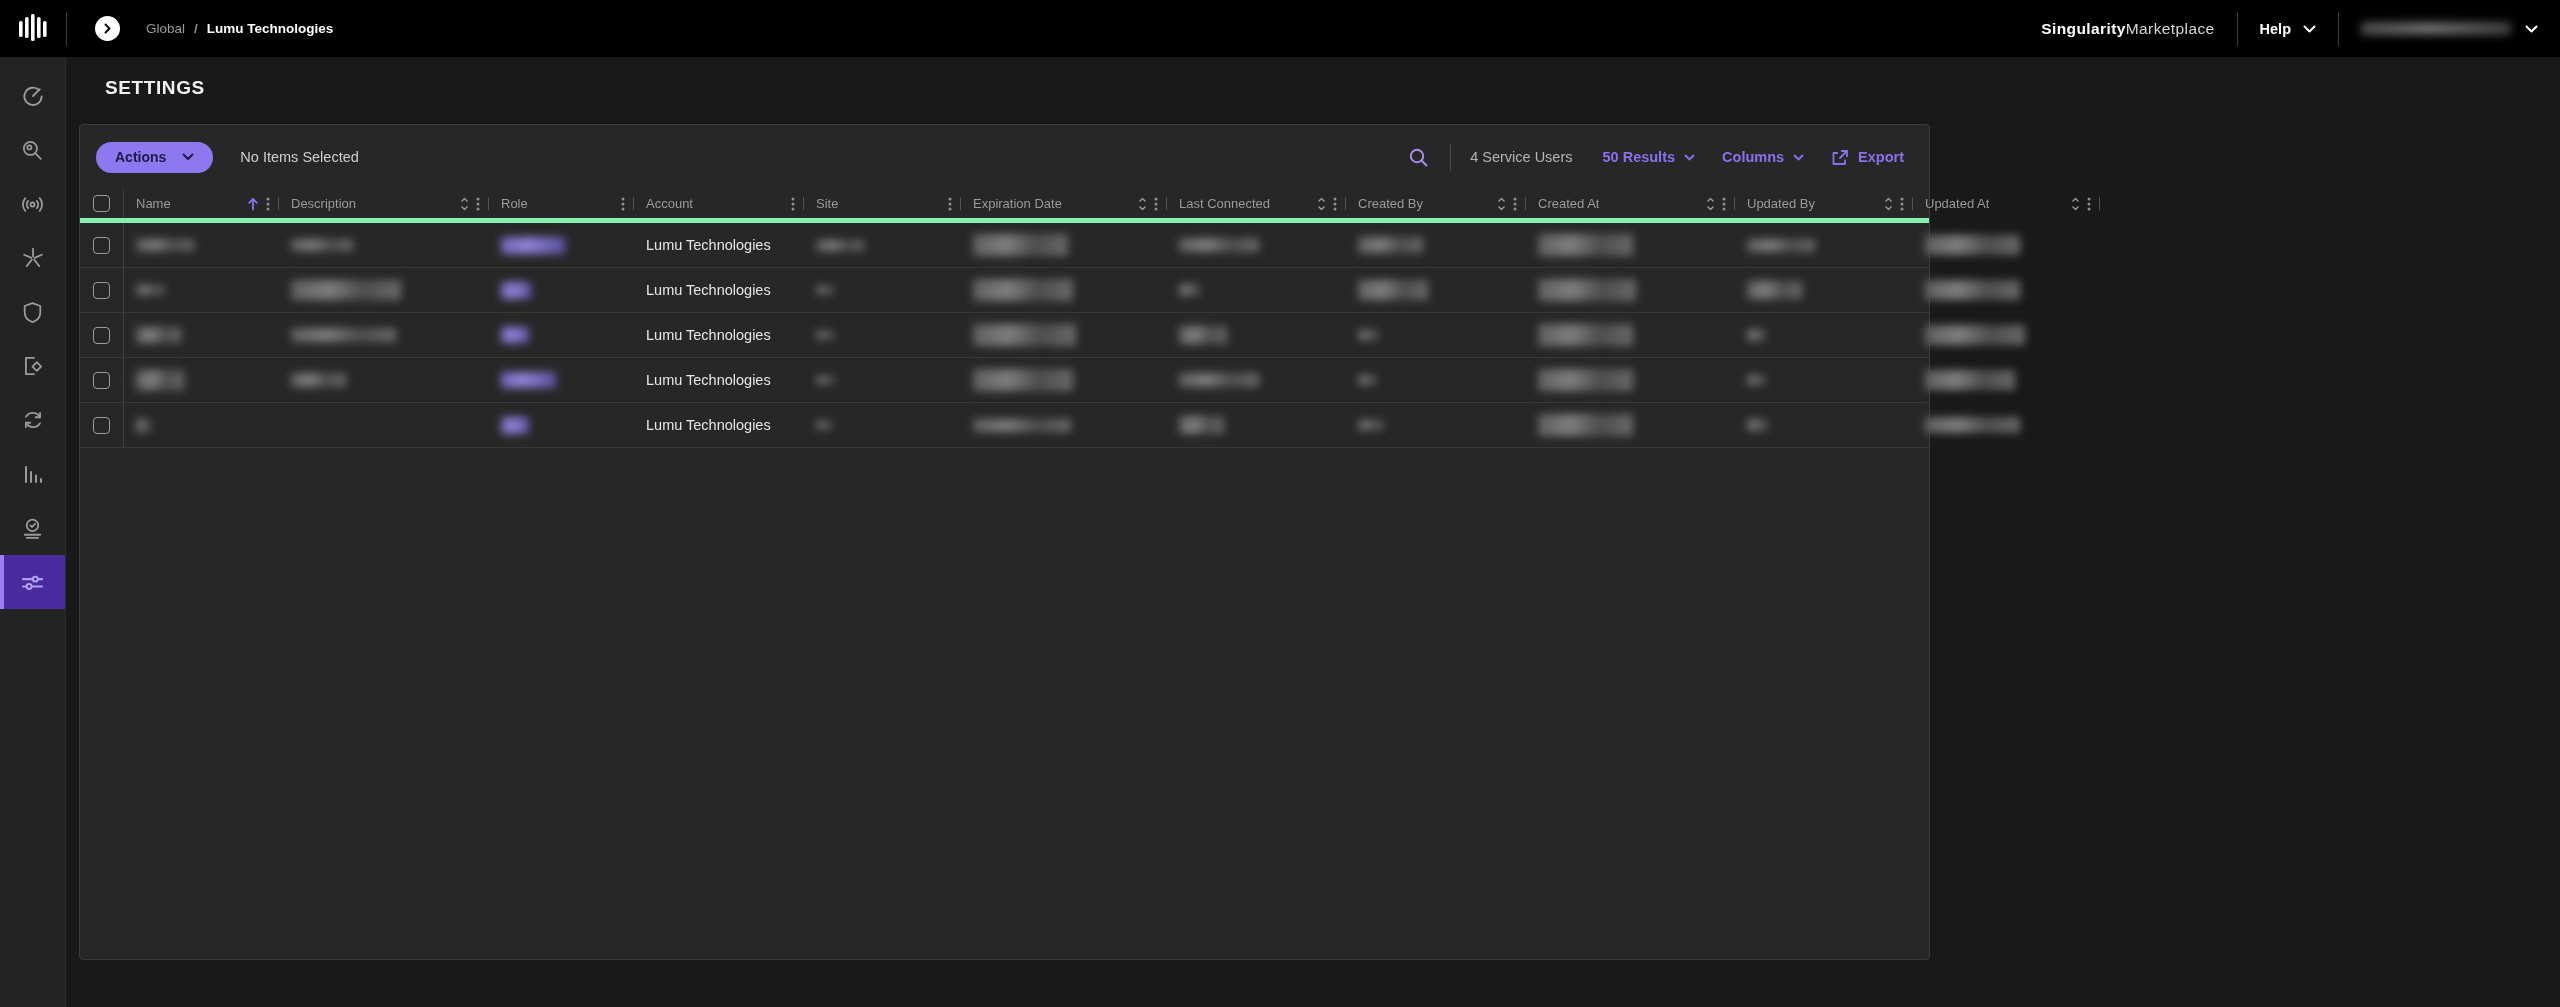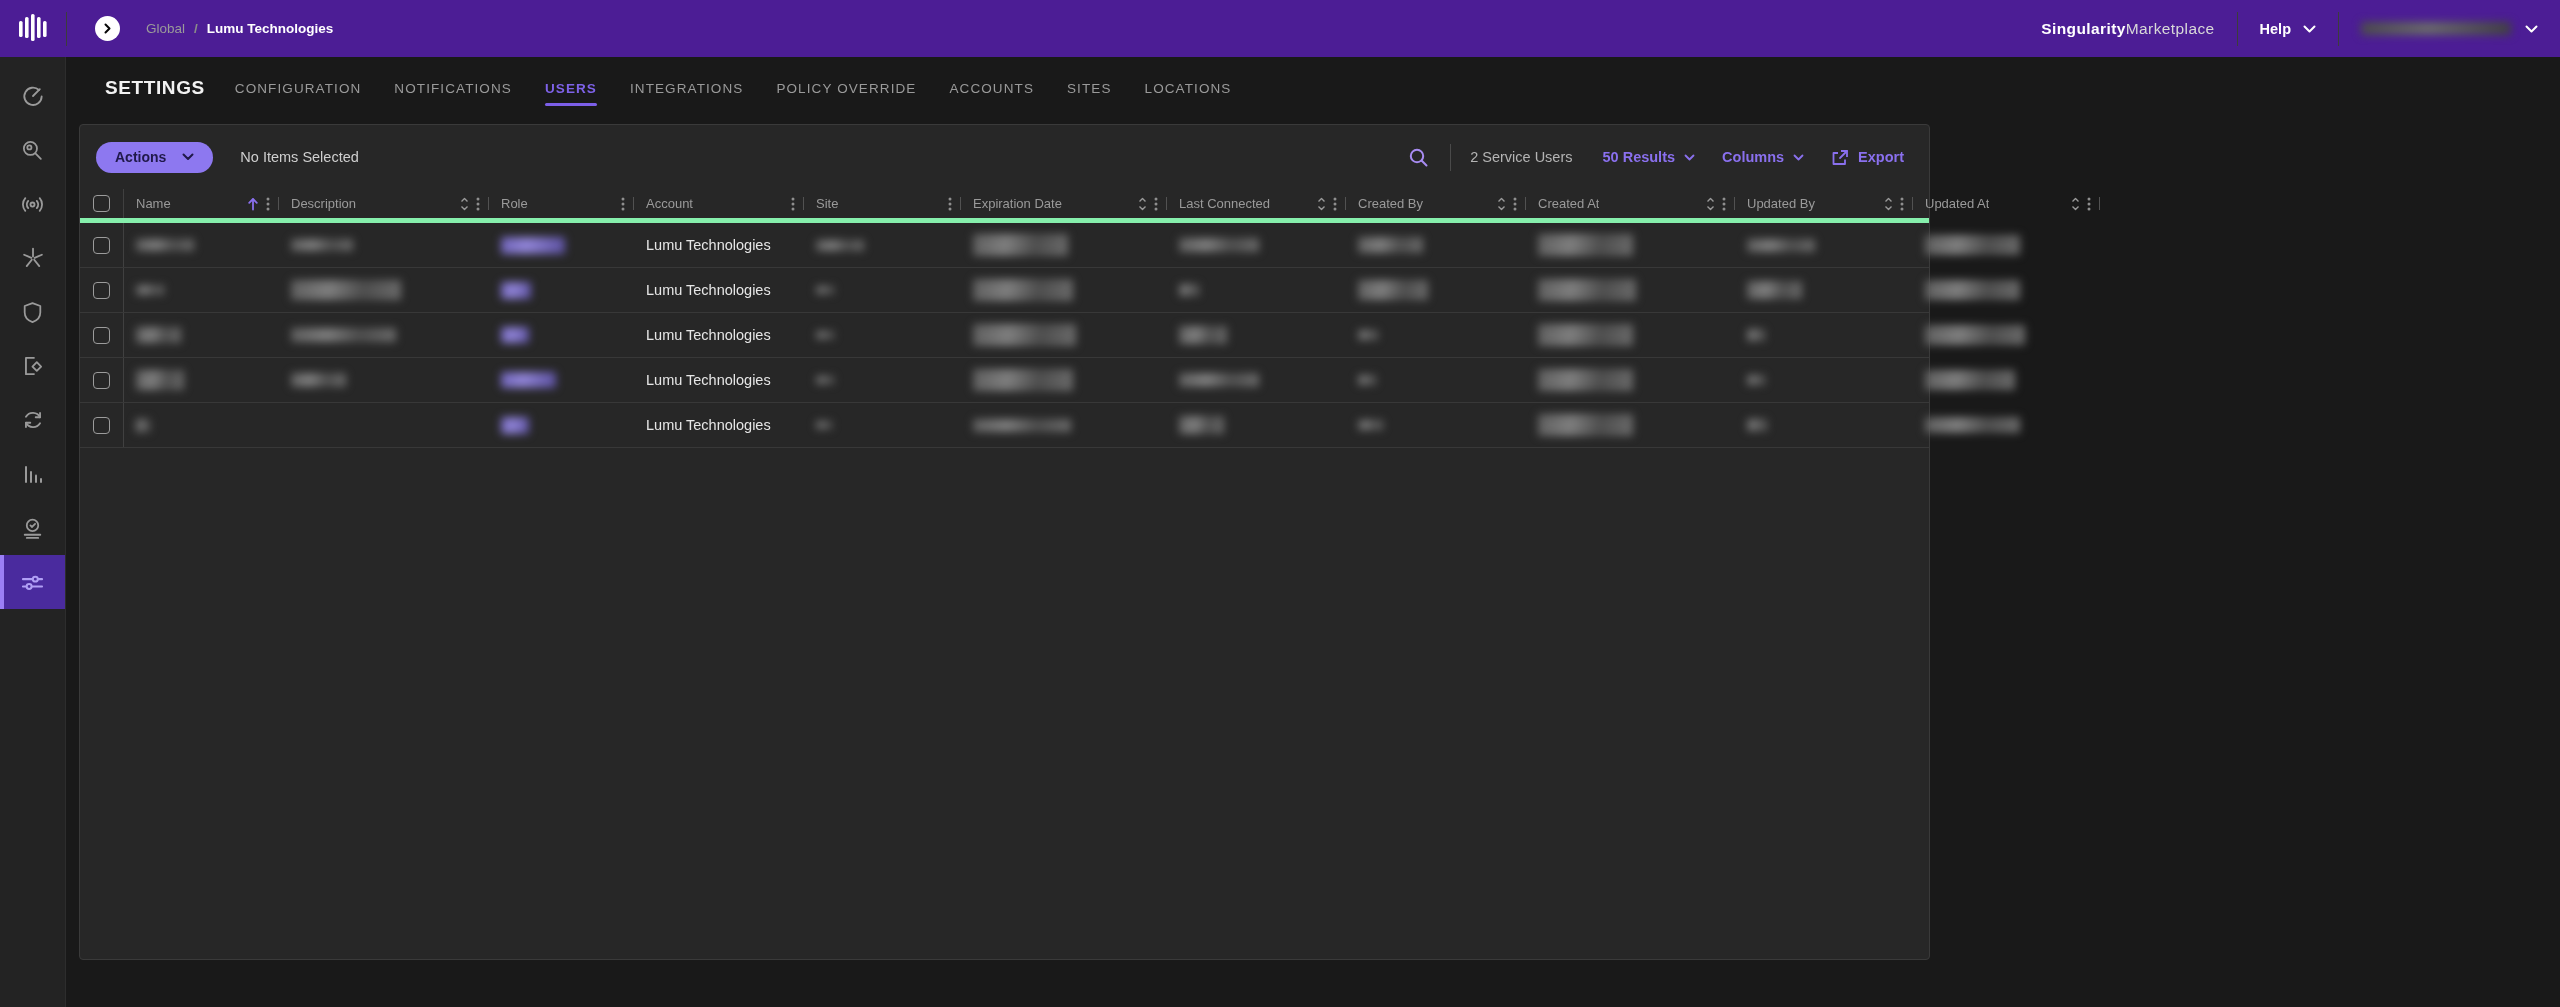--- a/index.html
+++ b/index.html
@@ -4,21 +4,21 @@
 <style>
   * { box-sizing: border-box; margin: 0; padding: 0; }
   html, body {
     width: 2560px; height: 1007px;
     background: #191919;
     overflow: hidden;
     font-family: "Liberation Sans", sans-serif;
   }
 
   
-  .topbar { height: 57px; background: #4c1d95; display: flex; align-items: center; }
+  .topbar { height: 57px; background: #000000; display: flex; align-items: center; }
   .logo-box { width: 66px; display: flex; justify-content: center; align-items: center; }
   .tb-div { width: 1px; height: 34px; background: #3c3c3c; }
   .circle-btn {
     width: 25px; height: 25px; border-radius: 50%; background: #ffffff;
     display: flex; align-items: center; justify-content: center;
     margin-left: 28px; cursor: pointer; flex: none;
   }
   .breadcrumb { display: flex; align-items: center; gap: 9px; margin-left: 26px; font-size: 13.5px; }
   .bc-root { color: #9a9a9a; }
   .bc-sep { color: #8a8a8a; font-weight: bold; }
@@ -219,30 +219,20 @@
             <line x1="3.5" y1="15.5" x2="20.5" y2="15.5"></line>
             <circle cx="9" cy="15.5" r="2.2" fill="#4a2b9e"></circle>
           </svg>
         </span>
       </div>
     </div>
 
   <div class="main">
     <div class="navrow">
       <span class="nav-title">SETTINGS</span>
-      <div class="tabs" id="tabs">
-          <div class="tab">CONFIGURATION</div>
-          <div class="tab">NOTIFICATIONS</div>
-          <div class="tab active">USERS</div>
-          <div class="tab">INTEGRATIONS</div>
-          <div class="tab">POLICY OVERRIDE</div>
-          <div class="tab">ACCOUNTS</div>
-          <div class="tab">SITES</div>
-          <div class="tab">LOCATIONS</div>
-        </div>
     </div>
 
     <div class="content">
 
       <div class="panel">
         <div class="toolbar">
           <button class="actions-btn">
             <span>Actions</span>
             <svg width="12" height="8" viewBox="0 0 12 8">
               <path d="M1.5 1.5 L6 6 L10.5 1.5" fill="none" stroke="#20194a" stroke-width="2" stroke-linecap="round" stroke-linejoin="round"></path>
@@ -251,21 +241,21 @@
           <span class="sel-status">No Items Selected</span>
 
           <div class="toolbar-right">
             <button class="search-btn">
               <svg width="21" height="21" viewBox="0 0 21 21">
                 <circle cx="9" cy="9" r="6.2" fill="none" stroke="#a88cf2" stroke-width="2"></circle>
                 <line x1="13.8" y1="13.8" x2="18.5" y2="18.5" stroke="#a88cf2" stroke-width="2" stroke-linecap="round"></line>
               </svg>
             </button>
             <div class="tb-vdiv"></div>
-            <span class="count">2 Service Users</span>
+            <span class="count">4 Service Users</span>
             <span class="plink">
               <span>50 Results</span>
               <svg width="11" height="7" viewBox="0 0 11 7">
                 <path d="M1.5 1.5 L5.5 5.5 L9.5 1.5" fill="none" stroke="#8a70ee" stroke-width="1.8" stroke-linecap="round" stroke-linejoin="round"></path>
               </svg>
             </span>
             <span class="plink">
               <span>Columns</span>
               <svg width="11" height="7" viewBox="0 0 11 7">
                 <path d="M1.5 1.5 L5.5 5.5 L9.5 1.5" fill="none" stroke="#8a70ee" stroke-width="1.8" stroke-linecap="round" stroke-linejoin="round"></path>

